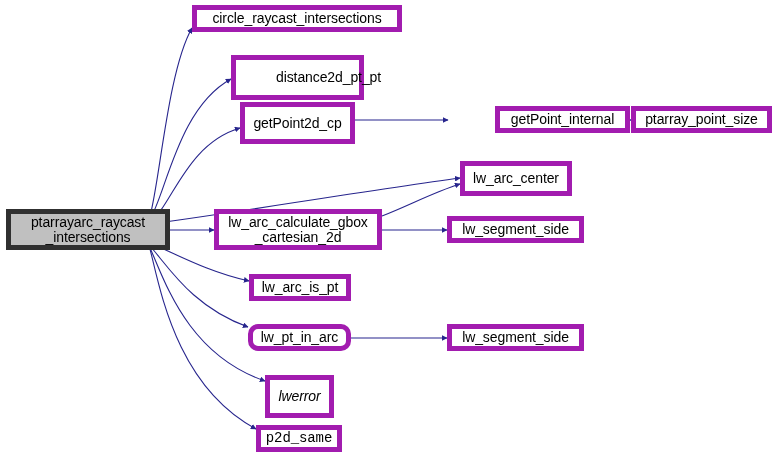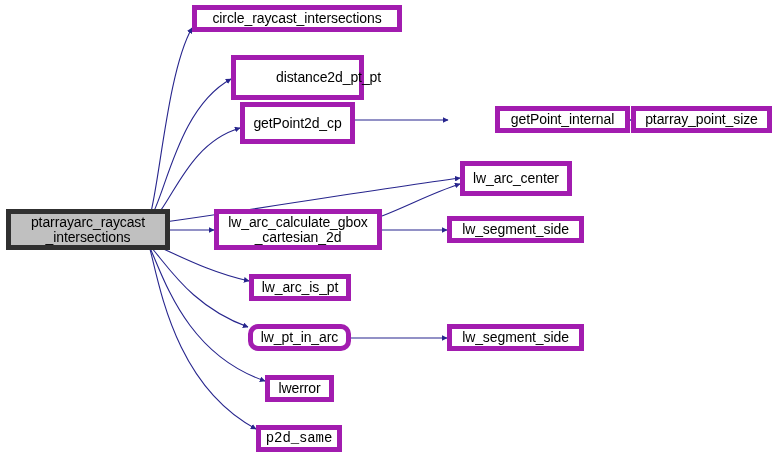--- a/index.html
+++ b/index.html
@@ -84,17 +84,17 @@
       <div class="node" style="left: 240px; top: 102px; width: 115px; height: 42px;"><span class="node-label">getPoint2d_cp</span></div>
       <div class="node" style="left: 448px; top: 106px; width: 135px; height: 27px; margin-left: 47px;"><span class="node-label">getPoint_internal</span></div>
       <div class="node" style="left: 631px; top: 106px; width: 141px; height: 27px;"><span class="node-label">ptarray_point_size</span></div>
       <div class="node" style="left: 460px; top: 161px; width: 112px; height: 35px;"><span class="node-label">lw_arc_center</span></div>
       <div class="node" style="left: 214px; top: 209px; width: 168px; height: 41px;"><span class="node-label">lw_arc_calculate_gbox
 _cartesian_2d</span></div>
       <div class="node" style="left: 447px; top: 216px; width: 137px; height: 27px;"><span class="node-label">lw_segment_side</span></div>
       <div class="node" style="left: 249px; top: 274px; width: 102px; height: 27px;"><span class="node-label">lw_arc_is_pt</span></div>
       <div class="node" style="left: 248px; top: 324px; width: 103px; height: 27px; border-radius: 10px;"><span class="node-label">lw_pt_in_arc</span></div>
       <div class="node" style="left: 447px; top: 324px; width: 137px; height: 27px;"><span class="node-label">lw_segment_side</span></div>
-      <div class="node" style="left: 265px; top: 375px; width: 69px; height: 27px;"><span class="node-label">lwerror</span></div>
+      <div class="node" style="left: 265px; top: 375px; width: 69px; height: 43px; font-style: italic;"><span class="node-label">lwerror</span></div>
       <div class="node" style="left: 256px; top: 425px; width: 86px; height: 27px; font-family: Liberation Mono, monospace;"><span class="node-label">p2d_same</span></div>
     </div>
 
 </div>
 
 </body></html>

